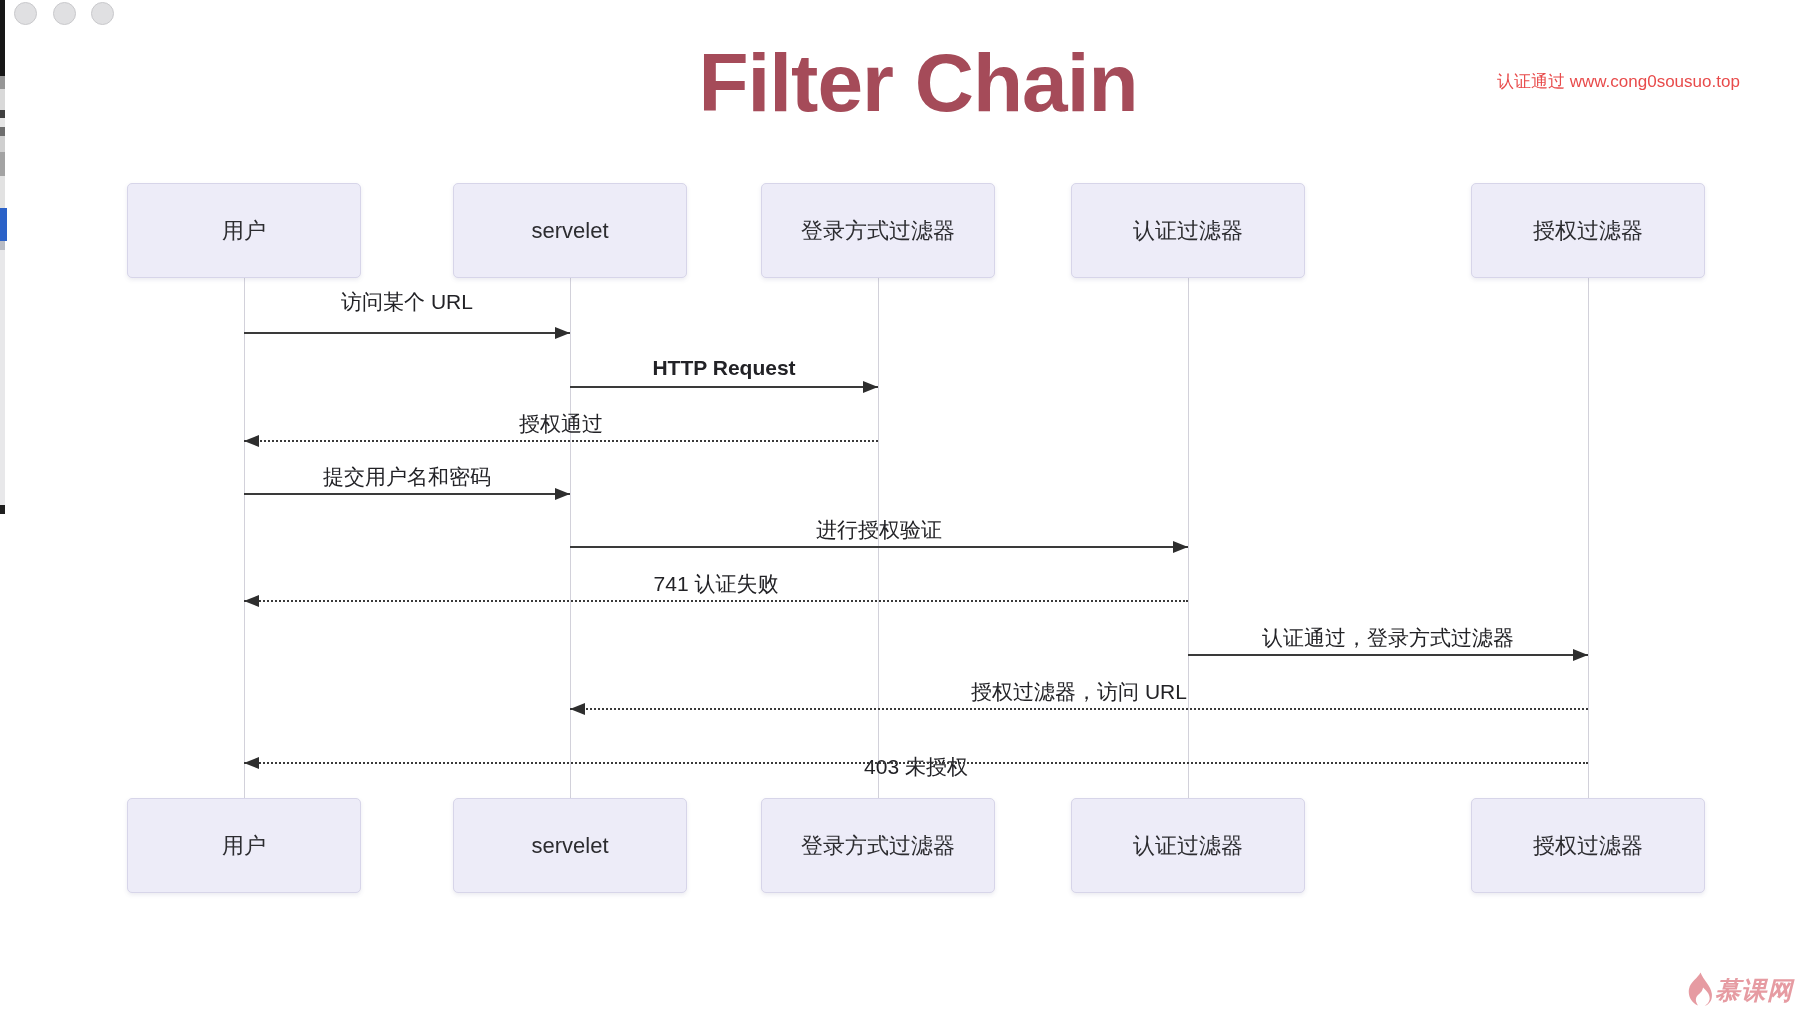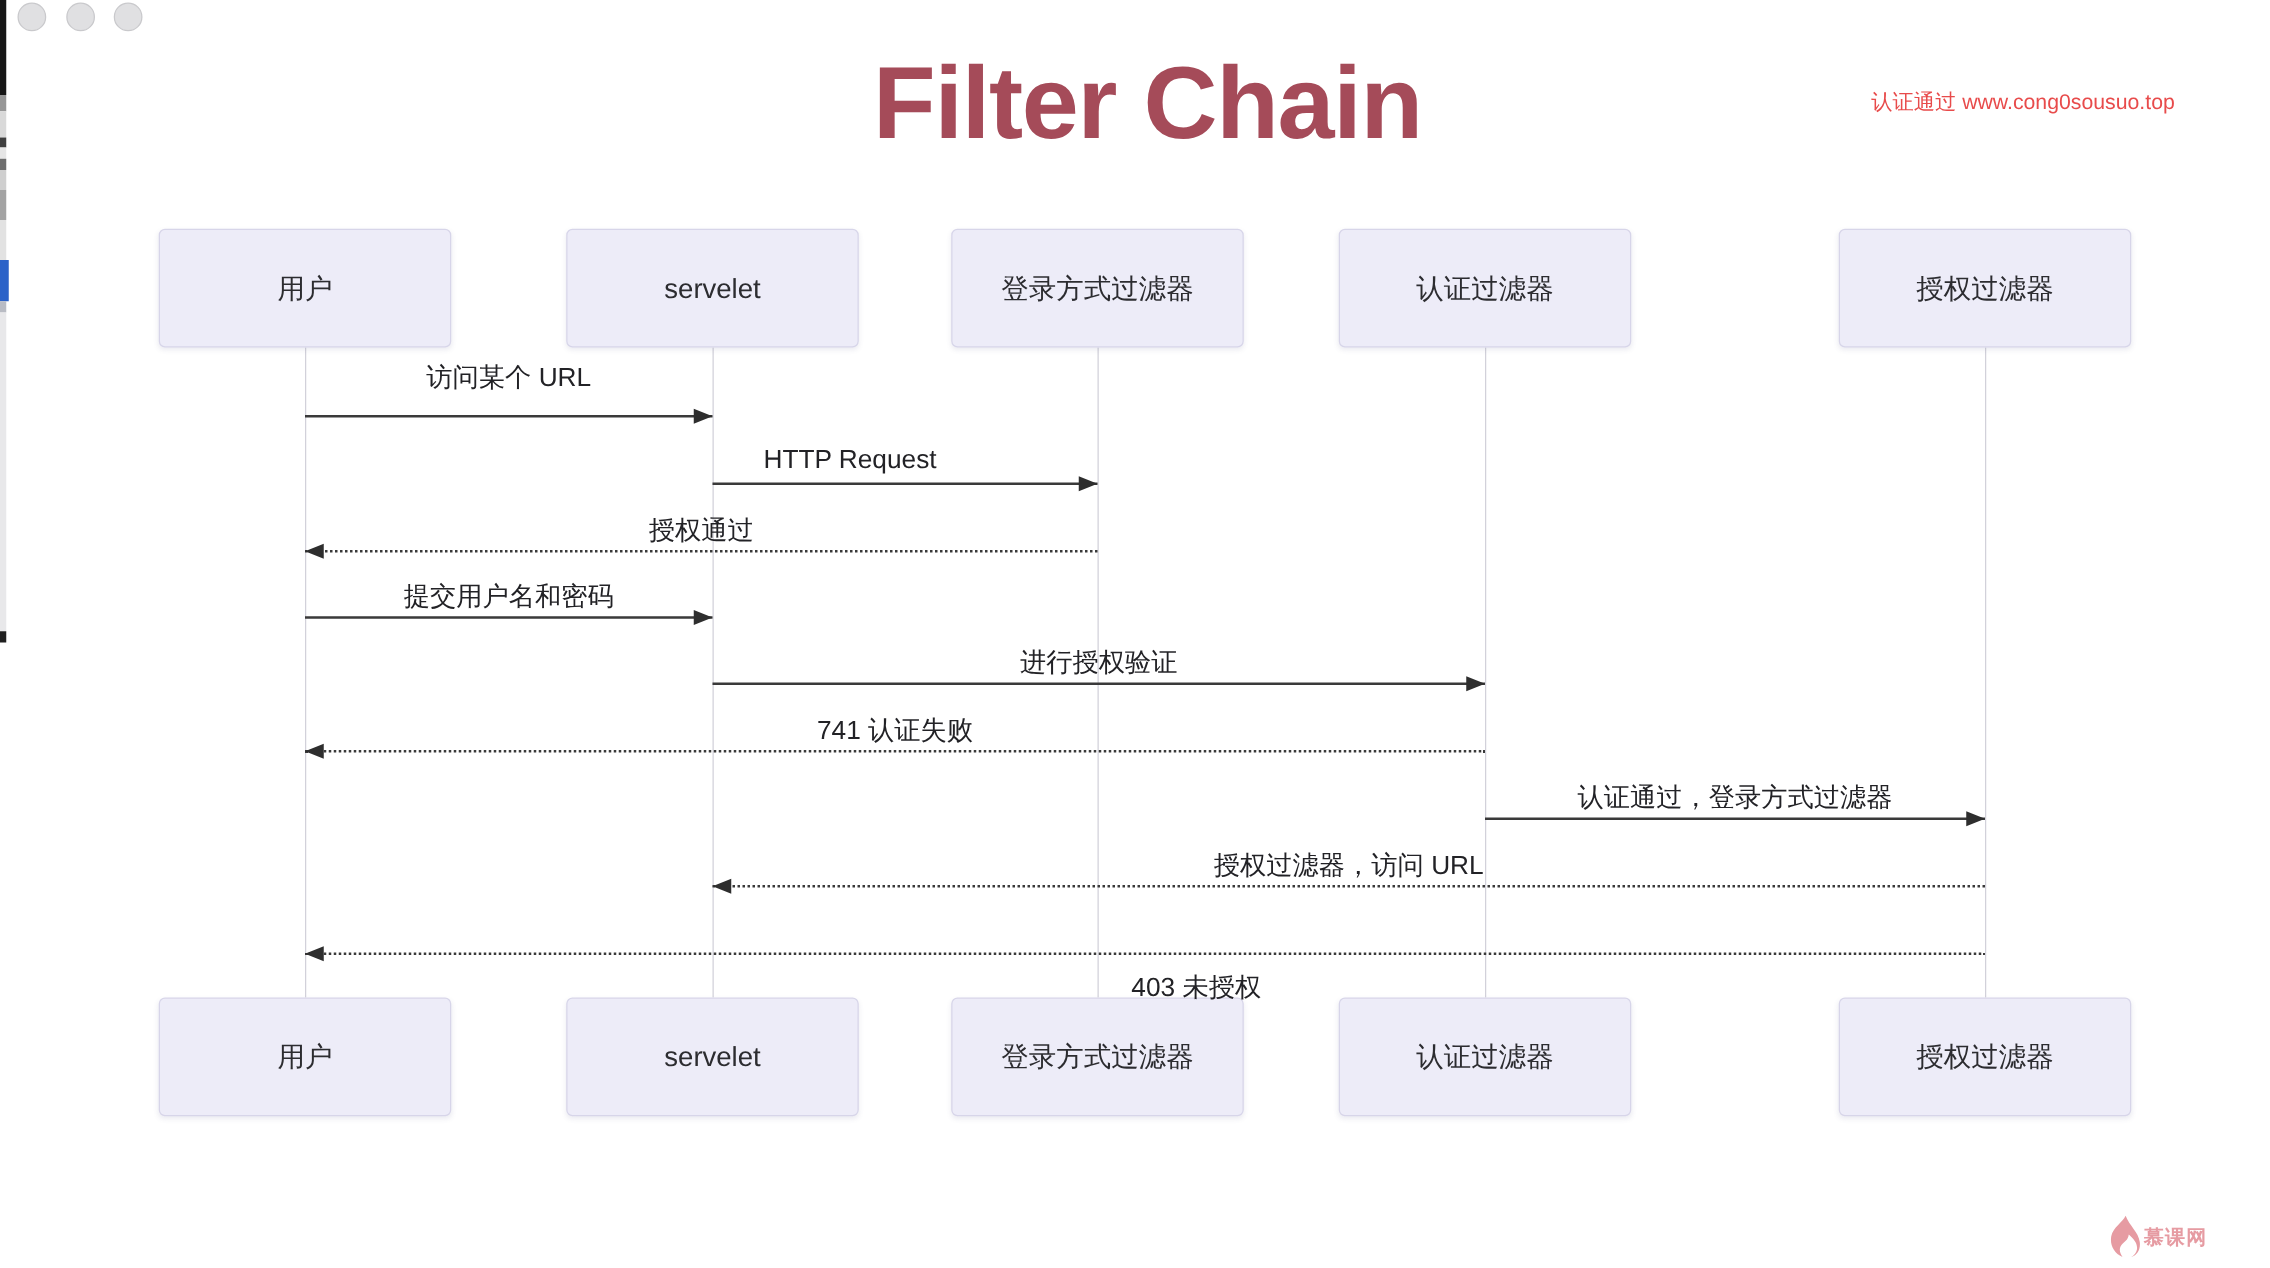--- a/index.html
+++ b/index.html
@@ -61,21 +61,21 @@
     border-top: 6px solid transparent; border-bottom: 6px solid transparent;
     border-right: 15px solid #2e2e2e;
   }
 
   
   .watermark {
     position: absolute; left: 1686px; top: 972px; display: flex; align-items: center;
     color: #e69ba2;
   }
   .watermark .flame { width: 26px; height: 36px; margin-right: 3px; }
-  .watermark .brand { font-size: 16px; font-weight: 700; letter-spacing: 1px; }
+  .watermark .brand { font-size: 25px; font-weight: 700; letter-spacing: 1px; font-style: italic; }
 </style>
 </head>
 <body>
 
 <div id="stage">
 
   <div class="edge-strip">
     <div style="top:0;height:76px;background:#161616;"></div>
     <div style="top:76px;height:13px;background:#969696;"></div>
     <div style="top:89px;height:21px;background:#d9d9d9;"></div>
@@ -141,21 +141,21 @@
         <span>授权过滤器</span>
       </div>
 
     <div>
       <div class="msg-label" style="left:407px;top:288px;">访问某个 URL</div>
       <div class="msg-line-solid" style="left:244px;top:332px;width:326px;"></div>
       <div class="arrow-right" style="left:555px;top:327px;"></div>
     </div>
 
     <div>
-      <div class="msg-label" style="left:680px;top:356px;">HTTP Request</div>
+      <div class="msg-label" style="left:724px;top:356px;font-weight:bold;">HTTP Request</div>
       <div class="msg-line-solid" style="left:570px;top:386px;width:308px;"></div>
       <div class="arrow-right" style="left:863px;top:381px;"></div>
     </div>
 
     <div>
       <div class="msg-label" style="left:561px;top:410px;">授权通过</div>
       <div class="msg-line-dotted" style="left:244px;top:440px;width:634px;"></div>
       <div class="arrow-left" style="left:244px;top:435px;"></div>
     </div>
 
@@ -183,21 +183,21 @@
       <div class="arrow-right" style="left:1573px;top:649px;"></div>
     </div>
 
     <div>
       <div class="msg-label" style="left:1079px;top:678px;">授权过滤器，访问 URL</div>
       <div class="msg-line-dotted" style="left:570px;top:708px;width:1018px;"></div>
       <div class="arrow-left" style="left:570px;top:703px;"></div>
     </div>
 
     <div>
-      <div class="msg-label" style="left:916px;top:776px;margin-left:41px;">403 未授权</div>
+      <div class="msg-label" style="left:916px;top:753px;">403 未授权</div>
       <div class="msg-line-dotted" style="left:244px;top:762px;width:1344px;"></div>
       <div class="arrow-left" style="left:244px;top:757px;"></div>
     </div>
 
   </div>
 
   <div class="watermark">
     <svg class="flame" viewBox="0 0 26 36">
       <path d="M14.5 0.5 C 12 6, 4.5 9.5, 3 17 C 1.8 23.5, 5 30.5, 12 33.5 C 9.5 30, 9 26.5, 11.5 23.5 C 13.5 21.2, 16.5 20, 17 15.5 C 21 19, 24.5 23, 23.5 27.8 C 23 30.3, 21.3 32.4, 18.8 33.8 C 24.3 32, 26.5 27, 25.8 21.5 C 24.8 13.5, 17.5 8.5, 14.5 0.5 Z" fill="#e69ba2"></path>
     </svg>

